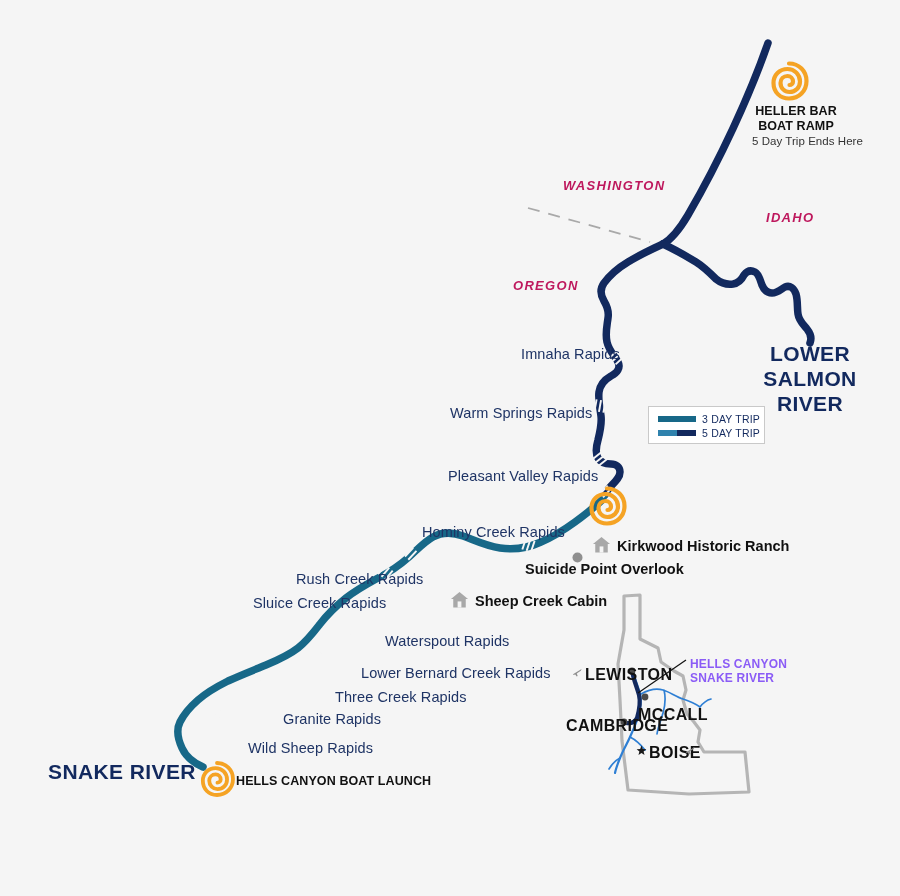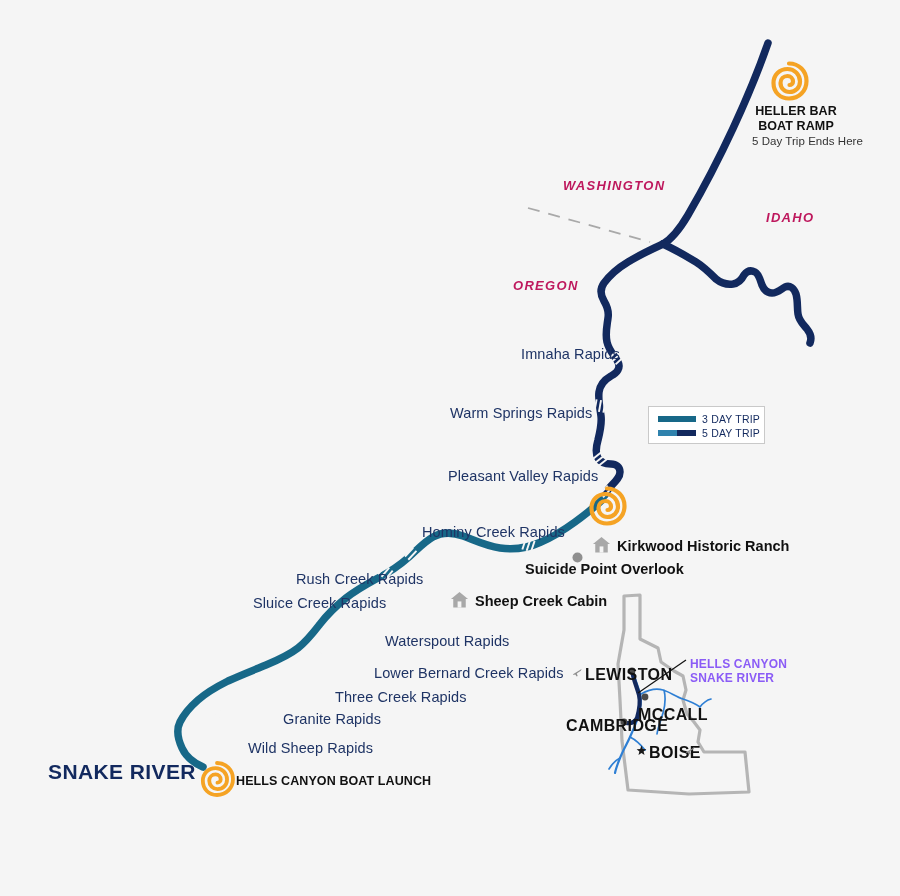--- a/index.html
+++ b/index.html
@@ -281,32 +281,37 @@
       <circle cx="632" cy="671" r="3.4" fill="#4a4a4a"></circle>
       <circle cx="645" cy="697" r="3.4" fill="#4a4a4a"></circle>
       <circle cx="624" cy="722" r="3.4" fill="#4a4a4a"></circle>
     </g>
   </svg>
 
   <div class="lbl state-label" style="left:563px;top:178px;">WASHINGTON</div>
   <div class="lbl state-label" style="left:766px;top:210px;">IDAHO</div>
   <div class="lbl state-label" style="left:513px;top:278px;">OREGON</div>
 
+  <div class="lbl river-name" style="left:748px;top:342px;width:124px;">
+    <div>LOWER</div>
+    <div>SALMON</div>
+    <div>RIVER</div>
+  </div>
   <div class="lbl river-name left" style="left:48px;top:760px;width:190px;">
     <div>SNAKE RIVER</div>
   </div>
 
   <div class="lbl rapid-label" style="left:521px;top:346px;">Imnaha Rapids</div>
   <div class="lbl rapid-label" style="left:450px;top:405px;">Warm Springs Rapids</div>
   <div class="lbl rapid-label" style="left:448px;top:468px;">Pleasant Valley Rapids</div>
   <div class="lbl rapid-label" style="left:422px;top:524px;">Hominy Creek Rapids</div>
   <div class="lbl rapid-label" style="left:296px;top:571px;">Rush Creek Rapids</div>
   <div class="lbl rapid-label" style="left:253px;top:595px;">Sluice Creek Rapids</div>
   <div class="lbl rapid-label" style="left:385px;top:633px;">Waterspout Rapids</div>
-  <div class="lbl rapid-label" style="left:374px;top:665px;">Lower Bernard Creek Rapids</div>
+  <div class="lbl rapid-label" style="left:361px;top:665px;">Lower Bernard Creek Rapids</div>
   <div class="lbl rapid-label" style="left:335px;top:689px;">Three Creek Rapids</div>
   <div class="lbl rapid-label" style="left:283px;top:711px;">Granite Rapids</div>
   <div class="lbl rapid-label" style="left:248px;top:740px;">Wild Sheep Rapids</div>
 
   <div class="icon-wrap" style="left:766px;top:58px;width:46px;height:46px;">
     <svg viewBox="0 0 46 46" width="46" height="46">
       <path d="M23 5.5 C 33 5.5 40.5 13 40.5 23 C 40.5 33 33 40.5 23 40.5
                C 14 40.5 7.5 34 7.5 25 C 7.5 17 13.5 11 21.5 11
                C 28.5 11 34 16.5 34 23.5 C 34 29.5 29.5 34 23.5 34
                C 18.5 34 14.5 30 14.5 25 C 14.5 21 17.5 18 21.5 18

